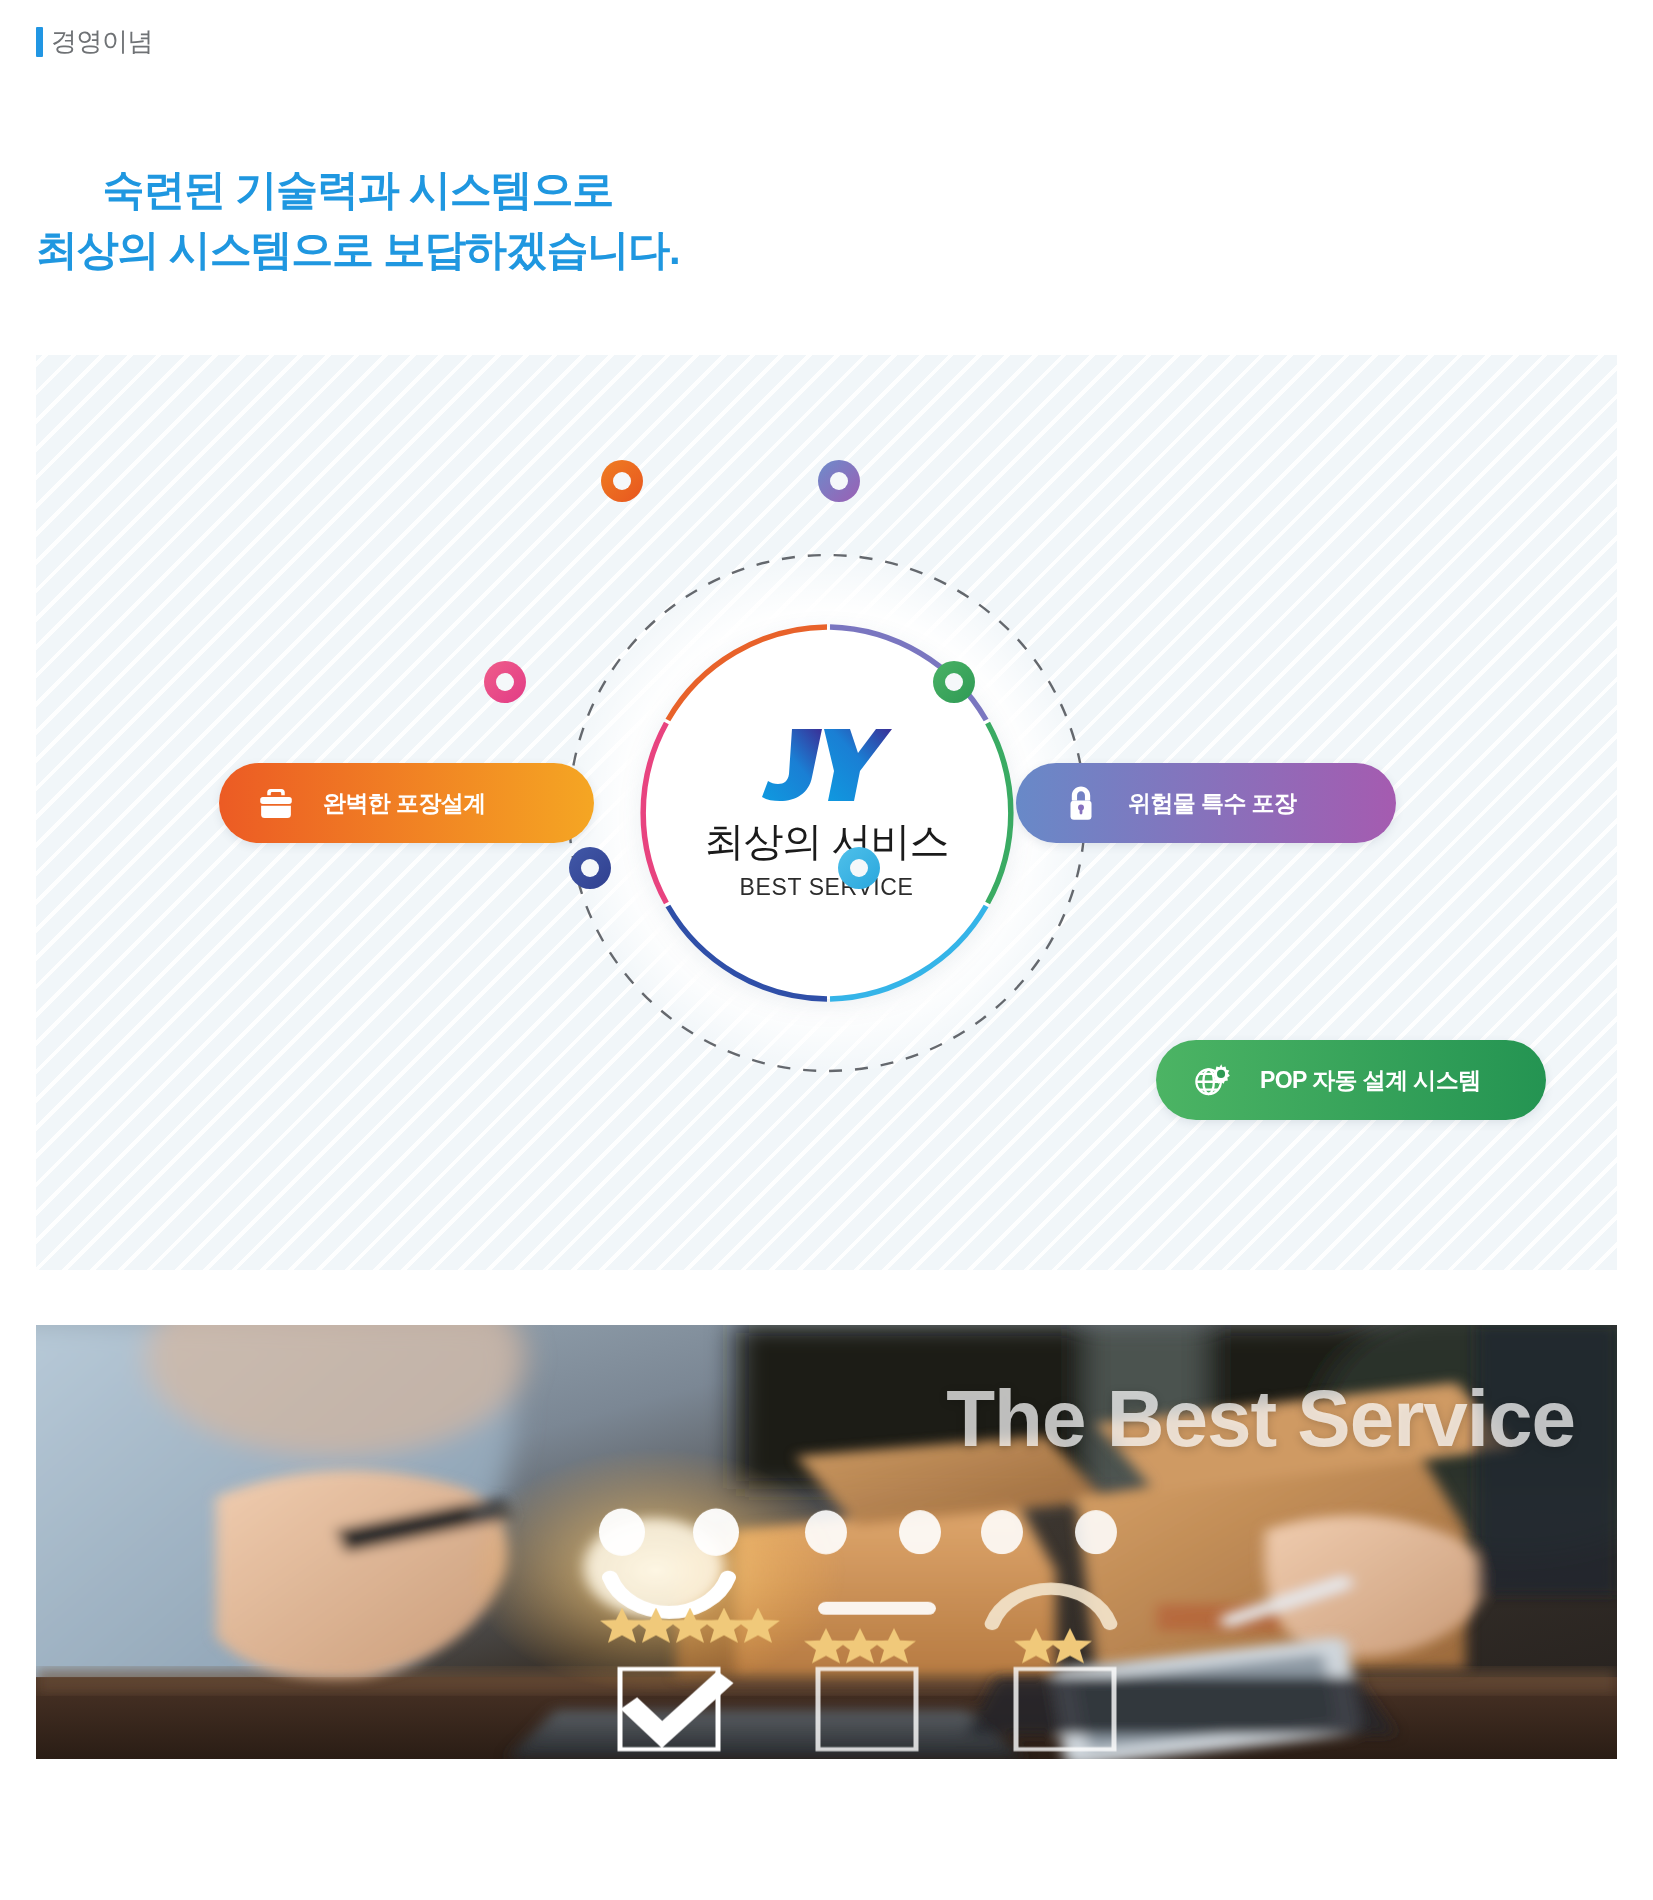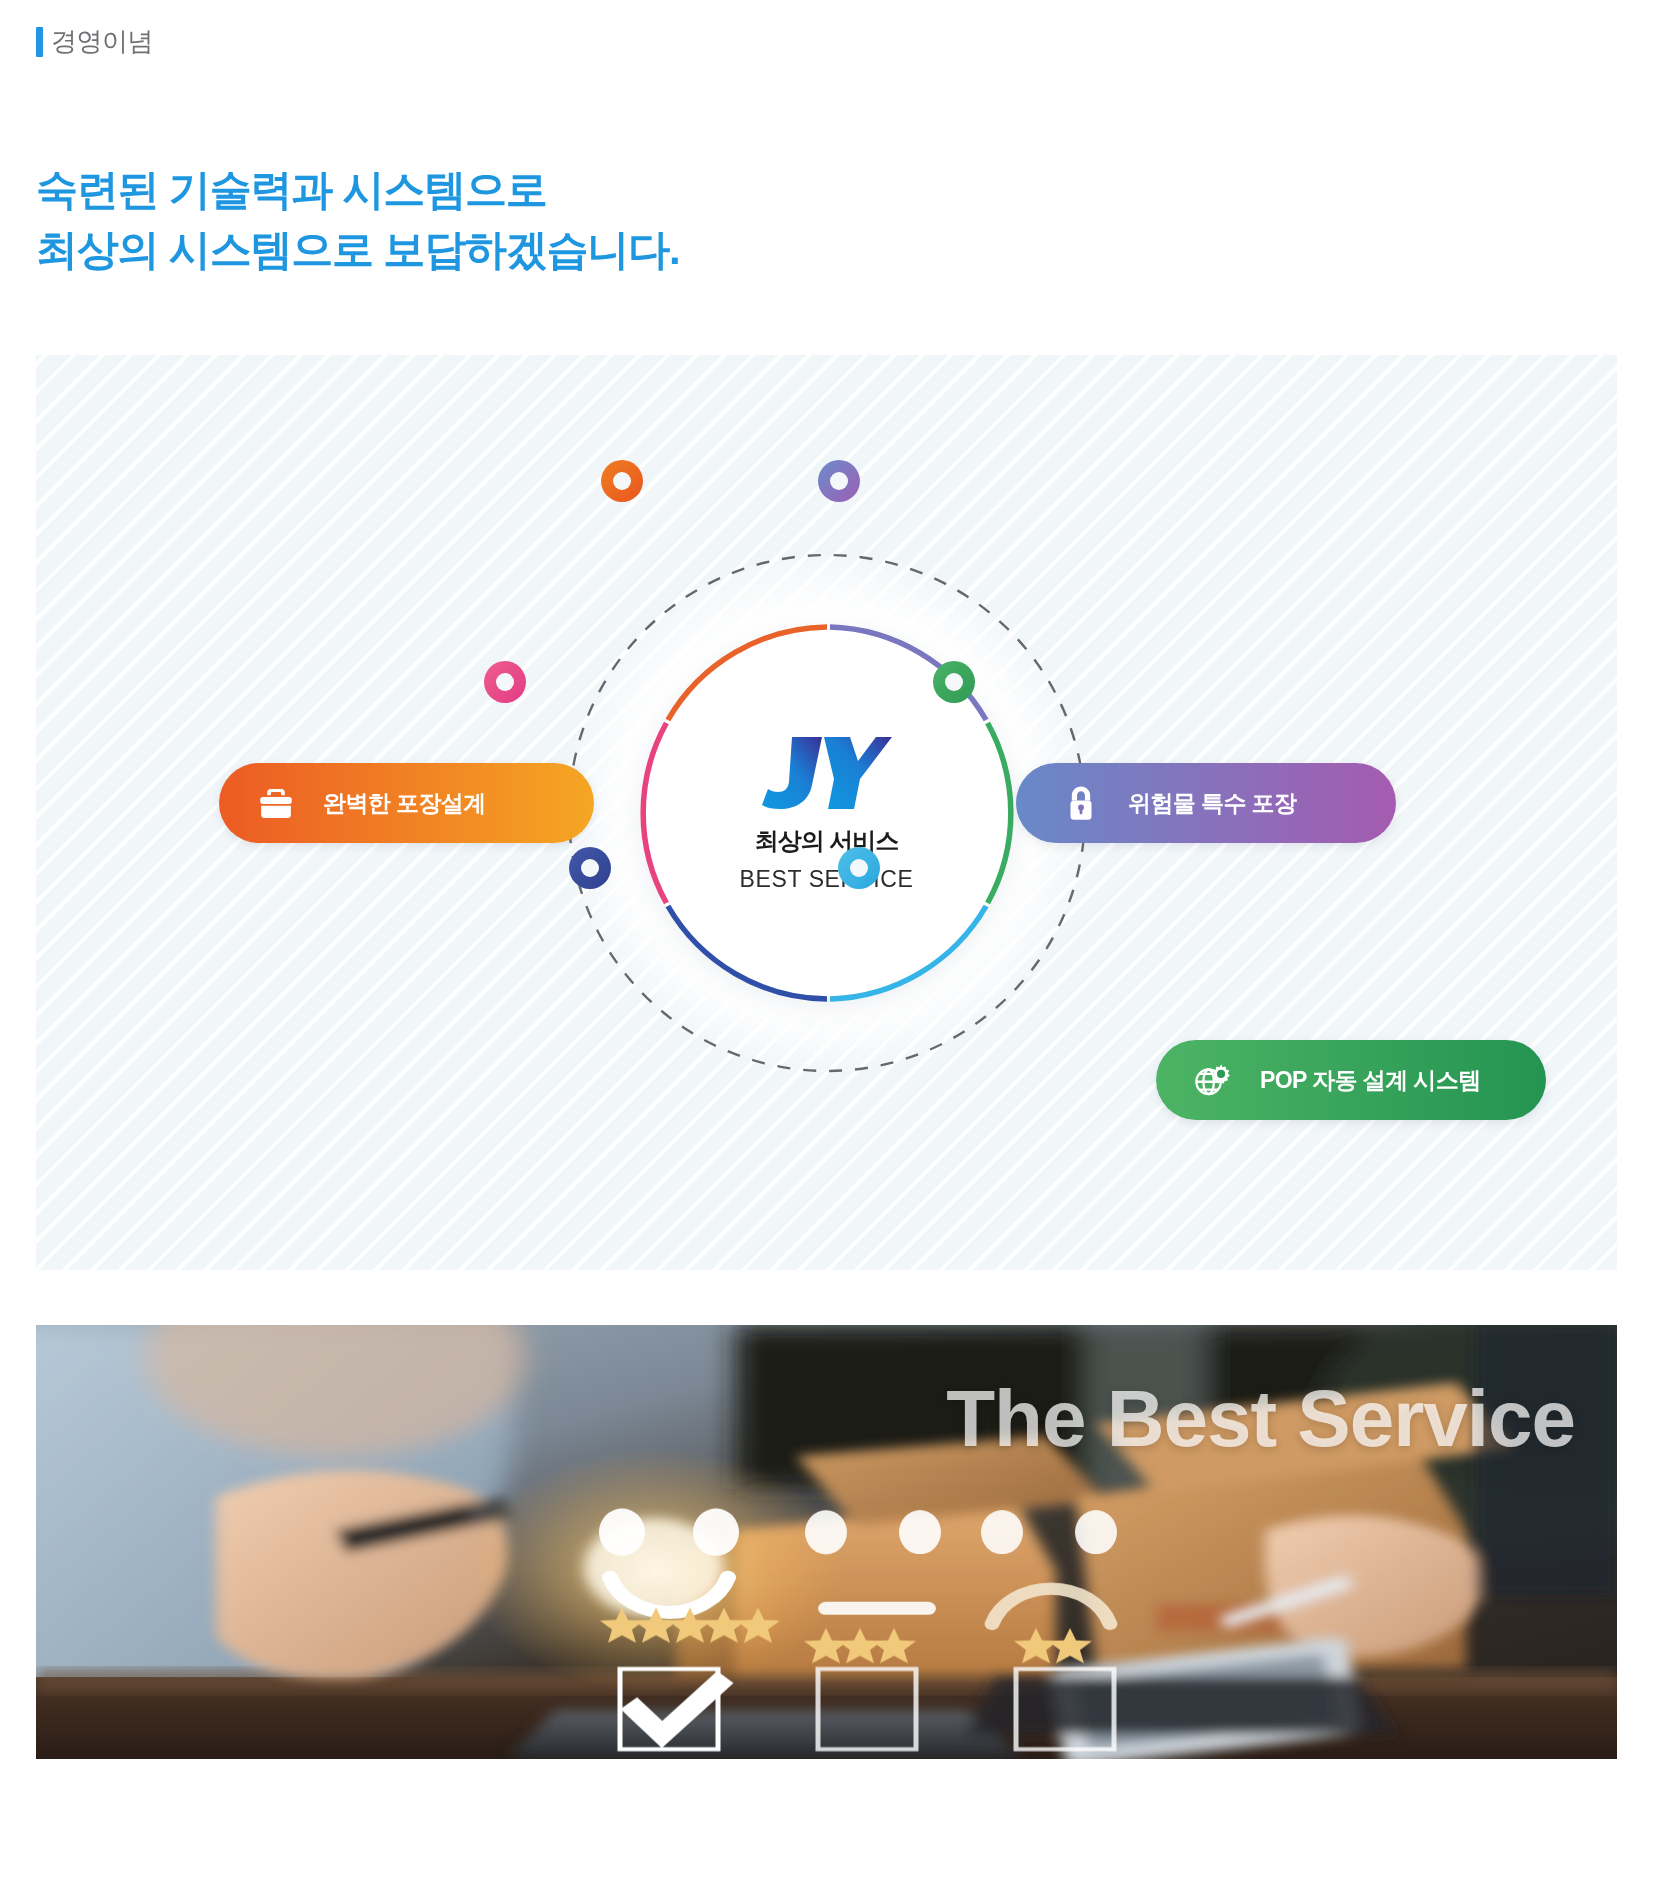--- a/index.html
+++ b/index.html
@@ -25,21 +25,21 @@
   }
 
   .headline {
     position: absolute;
     left: 36px; top: 160px;
     font-size: 42px; font-weight: bold;
     color: #1f97e0;
     line-height: 1.42;
     letter-spacing: -1.2px;
   }
-  .headline span { display: block; }
+  .headline span { display: block; text-align: center; }
 
   
   .diagram {
     position: absolute;
     left: 36px; top: 355px;
     width: 1581px; height: 915px;
     background-color: #f1f6f9;
     background-image: repeating-linear-gradient(
         -45deg,
         rgba(255,255,255,0) 0px,
@@ -83,21 +83,21 @@
   }
   .hub-ring { position: absolute; inset: 0; }
   .hub-inner {
     position: absolute;
     left: 0; right: 0; top: 50%;
     transform: translateY(-50%);
     text-align: center;
   }
   .hub-logo { height: 78px; margin-bottom: 14px; }
   .hub-title {
-    font-size: 24px; font-weight: bold; color: #1b1b1b;
+    font-size: 40px; font-weight: normal; color: #1b1b1b;
     letter-spacing: -1px; line-height: 1;
   }
   .hub-sub {
     margin-top: 13px;
     font-size: 23px; color: #2c2c2c; letter-spacing: 0.6px;
   }
 
   
   .node {
     position: absolute;

